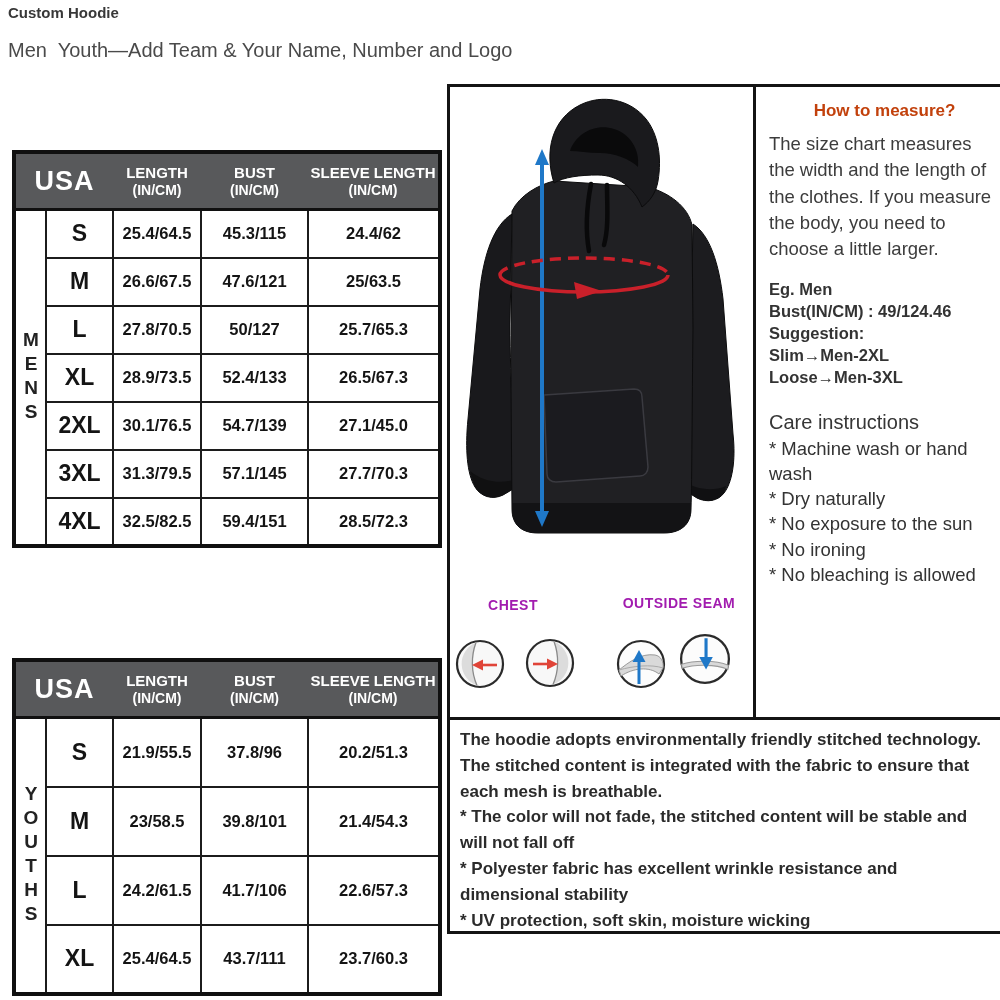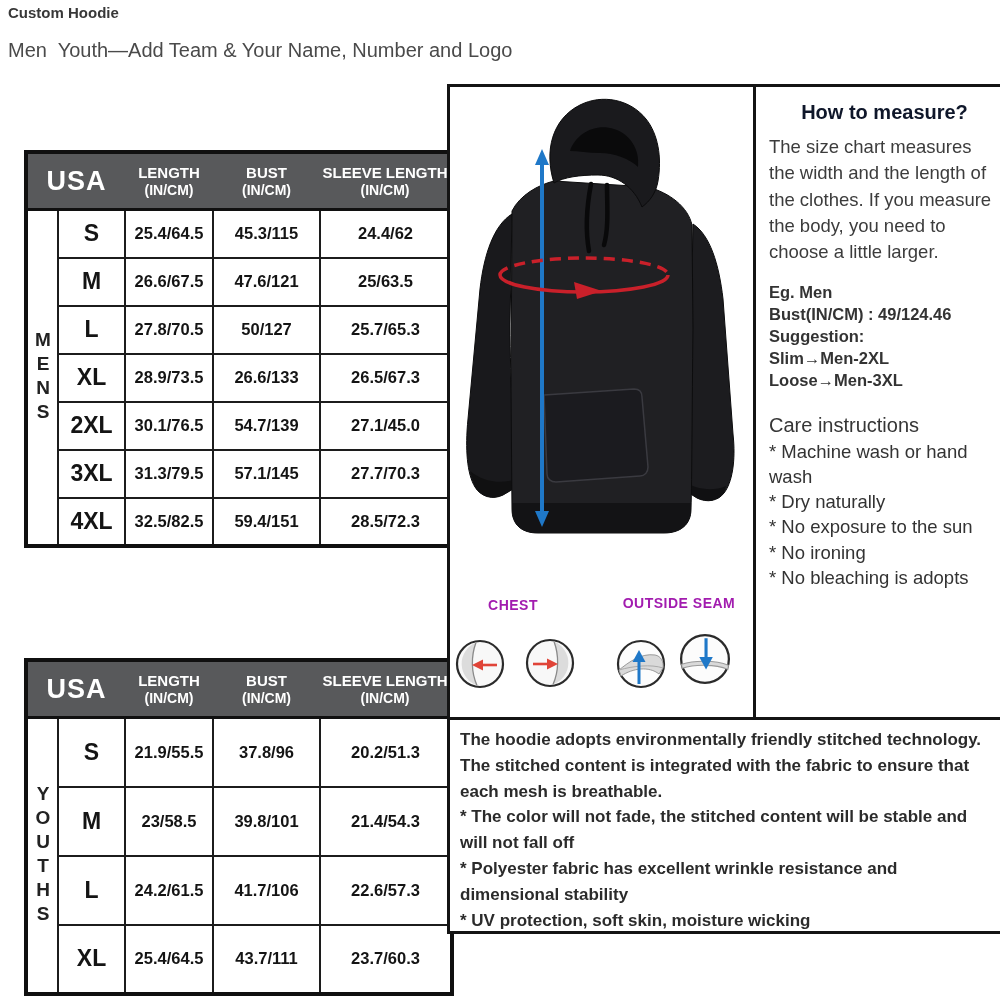--- a/index.html
+++ b/index.html
@@ -6,21 +6,21 @@
   body{
     width:1000px;height:1000px;position:relative;background:#fff;
     font-family:"Liberation Sans", sans-serif;color:#333;overflow:hidden;
   }
   
   .page-title{position:absolute;left:8px;top:4px;font-size:15px;font-weight:bold;color:#383838;}
   .page-subtitle{position:absolute;left:8px;top:39px;font-size:20px;font-weight:normal;color:#4a4a4a;white-space:pre-wrap;}
 
   
   table.size-table{
-    position:absolute;left:24px;border-collapse:collapse;background:#fff;
+    position:absolute;left:12px;border-collapse:collapse;background:#fff;
     table-layout:fixed;width:426px;border:4px solid #101010;
   }
   #mens-table{top:150px;}
   #youths-table{top:658px;}
   .size-table thead th{
     background:#58595b;color:#fff;border:none;border-bottom:3px solid #101010;
     font-weight:bold;vertical-align:middle;padding:2px 0;height:50px;
   }
   .size-table th.corner{font-size:27px;letter-spacing:1px;}
   .size-table .col-label{display:block;font-size:15px;line-height:1.2;}
@@ -47,21 +47,21 @@
   .hoodie-svg{position:absolute;left:0;top:2px;}
   .diagram-label{
     position:absolute;font-size:14px;font-weight:bold;color:#a21caf;
     letter-spacing:.5px;white-space:nowrap;transform:translateX(-50%);
   }
   .chest-label{left:63px;top:510px;}
   .seam-label{left:229px;top:508px;}
   .measure-icon{position:absolute;}
 
   .measure-panel{flex:1;padding:8px 10px 0 13px;color:#3c3c3c;}
-  .measure-heading{font-size:20px;font-weight:bold;color:#0f172a;text-align:center;margin:6px 0 10px;}
+  .measure-heading{font-size:17px;font-weight:bold;color:#c2410c;text-align:center;margin:6px 0 10px;}
   .measure-intro{font-size:18.5px;line-height:1.42;}
   .example-block{margin-top:17px;font-size:16.5px;font-weight:bold;line-height:1.33;color:#333;}
   .care-heading{font-size:20px;color:#363636;margin-top:22px;margin-bottom:2px;}
   .care-list{font-size:18.5px;line-height:1.36;color:#333;}
 
   
   .fabric-box{
     position:absolute;left:447px;top:717px;width:556px;height:217px;
     border:3px solid #141414;padding:7px 12px 0 10px;box-sizing:border-box;
     font-size:17px;font-weight:bold;color:#2b2b2b;line-height:1.52;background:#fff;
@@ -115,21 +115,21 @@
       </tr>
       <tr>
         <td class="size-col">L</td>
         <td class="val">27.8/70.5</td>
         <td class="val">50/127</td>
         <td class="val">25.7/65.3</td>
       </tr>
       <tr>
         <td class="size-col">XL</td>
         <td class="val">28.9/73.5</td>
-        <td class="val">26.6/133</td>
+        <td class="val">52.4/133</td>
         <td class="val">26.5/67.3</td>
       </tr>
       <tr>
         <td class="size-col">2XL</td>
         <td class="val">30.1/76.5</td>
         <td class="val">54.7/139</td>
         <td class="val">27.1/45.0</td>
       </tr>
       <tr>
         <td class="size-col">3XL</td>
@@ -277,21 +277,21 @@
         <div>Suggestion:</div>
         <div>Slim→Men-2XL</div>
         <div>Loose→Men-3XL</div>
       </div>
     <div class="care-heading">Care instructions</div>
     <div class="care-list">
         <div>* Machine wash or hand wash</div>
         <div>* Dry naturally</div>
         <div>* No exposure to the sun</div>
         <div>* No ironing</div>
-        <div>* No bleaching is adopts</div>
+        <div>* No bleaching is allowed</div>
       </div>
   </div>
 </div>
 
 <div class="fabric-box">
   <div class="fabric-intro">The hoodie adopts environmentally friendly stitched technology. The stitched content is integrated with the fabric to ensure that each mesh is breathable.</div>
   <div>
       <div>* The color will not fade, the stitched content will be stable and will not fall off</div>
       <div>* Polyester fabric has excellent wrinkle resistance and dimensional stability</div>
       <div>* UV protection, soft skin, moisture wicking</div>

